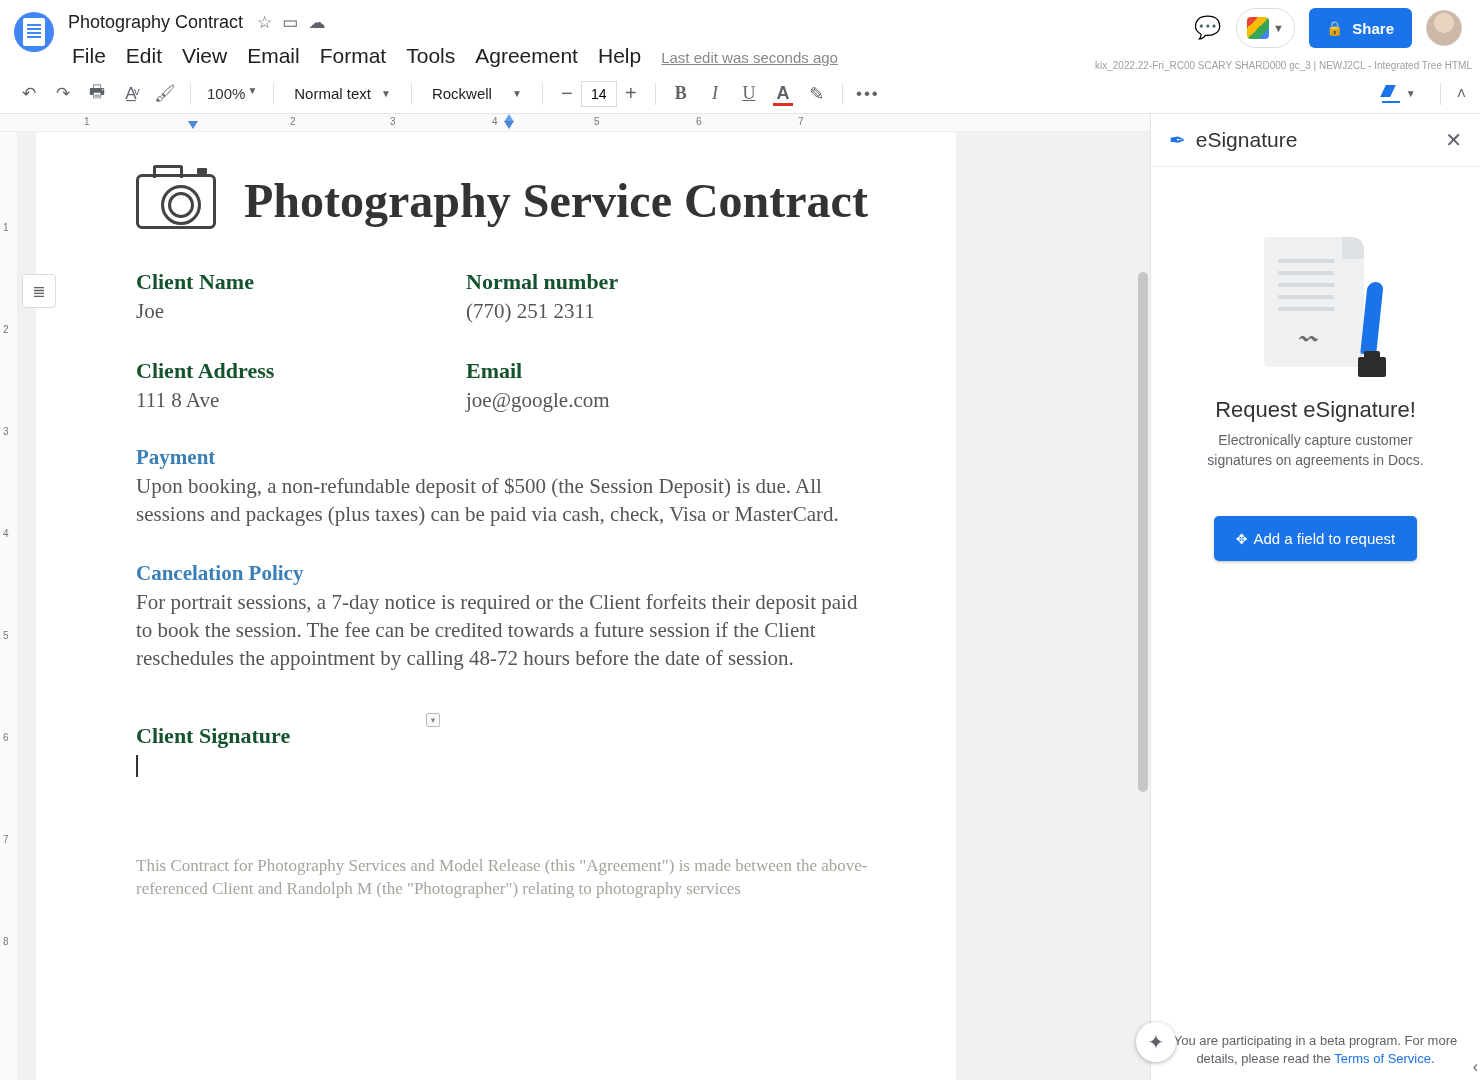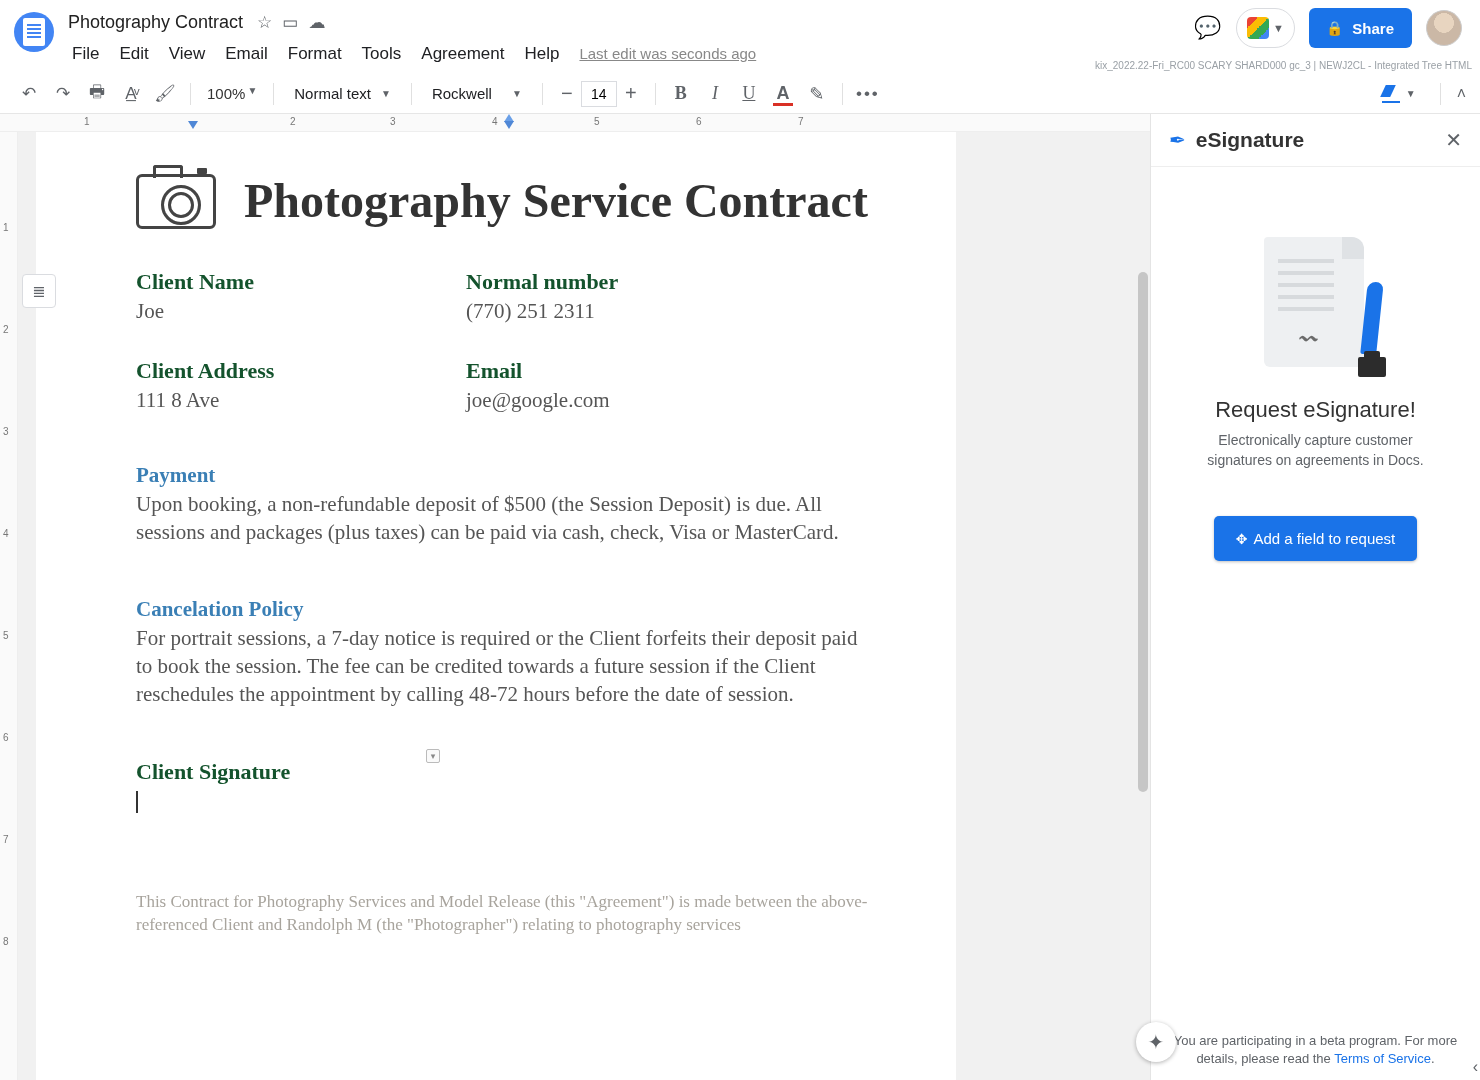--- a/index.html
+++ b/index.html
@@ -8,21 +8,21 @@
 
 .titlebar{display:flex;align-items:flex-start;padding:8px 12px 0 14px;height:72px}
 .doc-logo{width:40px;height:40px;background:#4285f4;border-radius:50%;display:flex;align-items:center;justify-content:center;margin-right:10px;margin-top:4px}
 .doc-logo-inner{width:22px;height:28px;background:#fff;border-radius:2px;position:relative}
 .doc-logo-inner::after{content:"";position:absolute;left:4px;top:6px;width:14px;height:2px;background:#4285f4;box-shadow:0 4px 0 #4285f4,0 8px 0 #4285f4,0 12px 0 #4285f4}
 .title-col{display:flex;flex-direction:column;flex:1}
 .title-row{display:flex;align-items:center;gap:10px;height:28px}
 .title-row .doctitle{font-size:18px;color:#222;padding:2px 4px}
 .title-row .ticon{color:#5f6368;font-size:17px}
 .menubar{display:flex;gap:4px;margin-top:4px;align-items:baseline}
-.menubar span.mitem{font-size:17px;color:#202124;padding:4px 8px;cursor:pointer}
+.menubar span.mitem{font-size:21px;color:#202124;padding:4px 8px;cursor:pointer}
 .lastedit{font-size:15px;color:#888;text-decoration:underline;margin-left:8px}
 .title-right{display:flex;align-items:center;gap:14px;padding-right:6px}
 .comments-ico{font-size:22px;color:#5f6368}
 .meet-pill{display:flex;align-items:center;gap:4px;border:1px solid #dadce0;border-radius:22px;padding:4px 10px;height:40px}
 .meet-ico{width:22px;height:22px;border-radius:4px;background:linear-gradient(135deg,#ea4335 0 25%,#fbbc04 25% 50%,#34a853 50% 75%,#4285f4 75%)}
 .meet-caret{color:#5f6368;font-size:11px}
 .share-btn{background:#1a73e8;color:#fff;border:none;border-radius:6px;height:40px;padding:0 18px;font-size:15px;font-weight:600;display:flex;align-items:center;gap:8px;cursor:pointer}
 .share-btn .lock{font-size:14px}
 .avatar{width:36px;height:36px;border-radius:50%;background:#cbb8a6;background-image:radial-gradient(circle at 50% 35%,#e8d5c0 0 35%,transparent 36%);border:1px solid #ccc}
 .debug-text{position:absolute;right:8px;top:60px;font-size:10px;color:#9aa0a6}
@@ -71,35 +71,35 @@
 
 .doc-title{font-family:"Rockwell","Georgia",serif;font-size:48px;font-weight:700;color:#333;line-height:1.1;margin:0 0 40px 0;display:flex;align-items:center;gap:28px}
 .cam-icon{width:80px;height:55px;border:3px solid #444;border-radius:6px;position:relative;flex-shrink:0}
 .cam-icon::before{content:"";position:absolute;left:14px;top:-12px;width:24px;height:10px;border:3px solid #444;border-bottom:none;border-radius:3px 3px 0 0}
 .cam-icon::after{content:"";position:absolute;left:22px;top:8px;width:34px;height:34px;border:3px solid #444;border-radius:50%;box-shadow:inset 0 0 0 4px #fff,inset 0 0 0 7px #444}
 .cam-dot{position:absolute;right:6px;top:-9px;width:10px;height:6px;background:#444;border-radius:1px}
 
 .fieldgrid{display:grid;grid-template-columns:330px 1fr;row-gap:34px;font-family:"Rockwell","Georgia",serif}
 .flabel{color:#14532d;font-size:22px;font-weight:700}
 .fval{color:#555;font-size:21px;margin-top:4px}
-.section{margin-top:50px}
+.section{margin-top:32px}
 .sect-h{font-family:"Rockwell","Georgia",serif;color:#3a7fb5;font-size:21px;font-weight:700;margin-bottom:2px}
 .sect-b{font-family:Liberation Serif, serif;color:#555;font-size:21px;line-height:1.35}
 .sig-row{display:grid;grid-template-columns:310px 1fr;margin-top:50px;font-family:"Rockwell","Georgia",serif}
 .sig-row .flabel{font-size:22px}
 .caret-line{width:2px;height:22px;background:#333;margin-top:6px}
 .sig-drop{position:relative}
 .sig-drop .chip{position:absolute;left:-20px;top:-10px;width:14px;height:14px;border:1px solid #bbb;background:#fafafa;border-radius:2px;font-size:9px;color:#888;display:flex;align-items:center;justify-content:center}
 .footer-note{margin-top:78px;font-family:"Rockwell","Georgia",serif;color:#a8a49d;font-size:17px;line-height:1.35}
 
 
 .side{width:330px;border-left:1px solid #e4e4e4;display:flex;flex-direction:column;background:#fff}
 .side-head{display:flex;align-items:center;padding:14px 18px;border-bottom:1px solid #eee;gap:10px}
 .esig-ico{color:#1a73e8;font-size:20px}
-.side-title{font-size:21px;font-weight:700;color:#333;flex:1}
+.side-title{font-size:21px;font-weight:400;color:#333;flex:1}
 .side-close{font-size:20px;color:#5f6368;cursor:pointer}
 .side-body{flex:1;display:flex;flex-direction:column;align-items:center;padding:70px 24px 20px;text-align:center}
 .illus{width:140px;height:140px;position:relative;margin-bottom:20px}
 .illus .paper{position:absolute;left:18px;top:0;width:100px;height:130px;background:#eef0f2;border-radius:4px 14px 6px 6px}
 .illus .paper::before{content:"";position:absolute;right:0;top:0;width:22px;height:22px;background:#dfe2e5;border-radius:0 12px 0 0}
 .illus .paper::after{content:"";position:absolute;left:14px;top:22px;width:56px;height:4px;background:#d7dadd;box-shadow:0 12px 0 #d7dadd,0 24px 0 #d7dadd,0 36px 0 #d7dadd,0 48px 0 #d7dadd}
 .illus .scribble{position:absolute;left:54px;bottom:28px;font-size:18px;color:#6b6b6b}
 .illus .quill{position:absolute;right:0;bottom:0;width:28px;height:95px}
 .illus .quill .feather{position:absolute;left:6px;top:0;width:16px;height:72px;background:#1a73e8;border-radius:10px 10px 3px 3px;transform:skewX(-6deg)}
 .illus .quill .ink{position:absolute;left:0;bottom:0;width:28px;height:20px;background:#2c2c2c;border-radius:2px}

